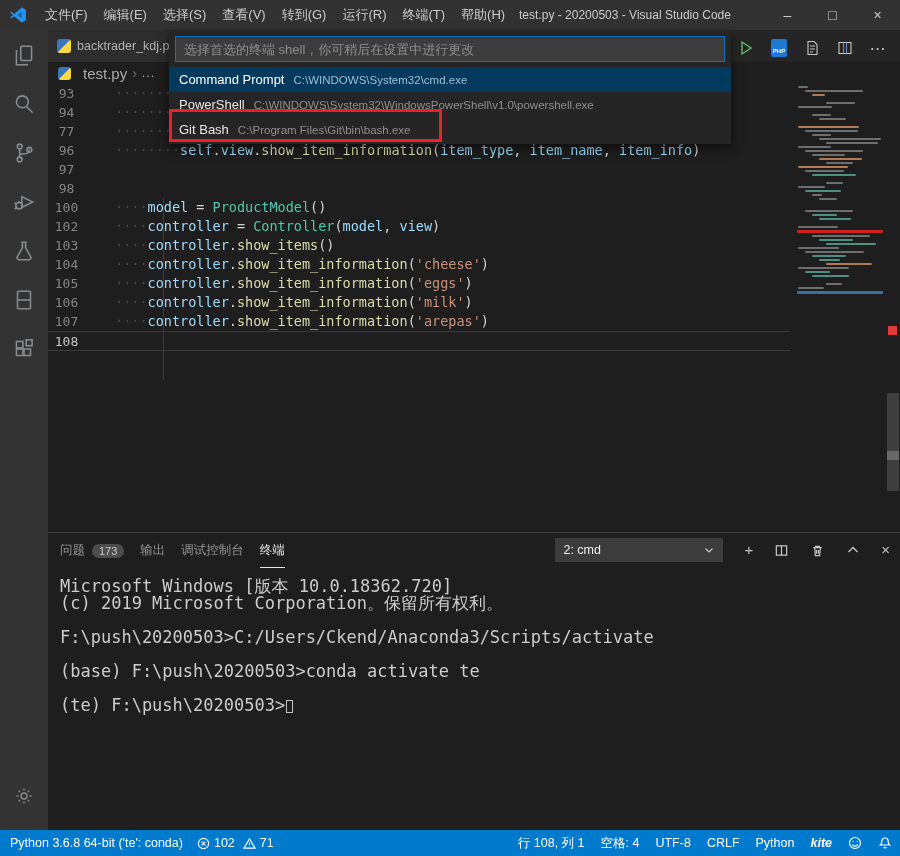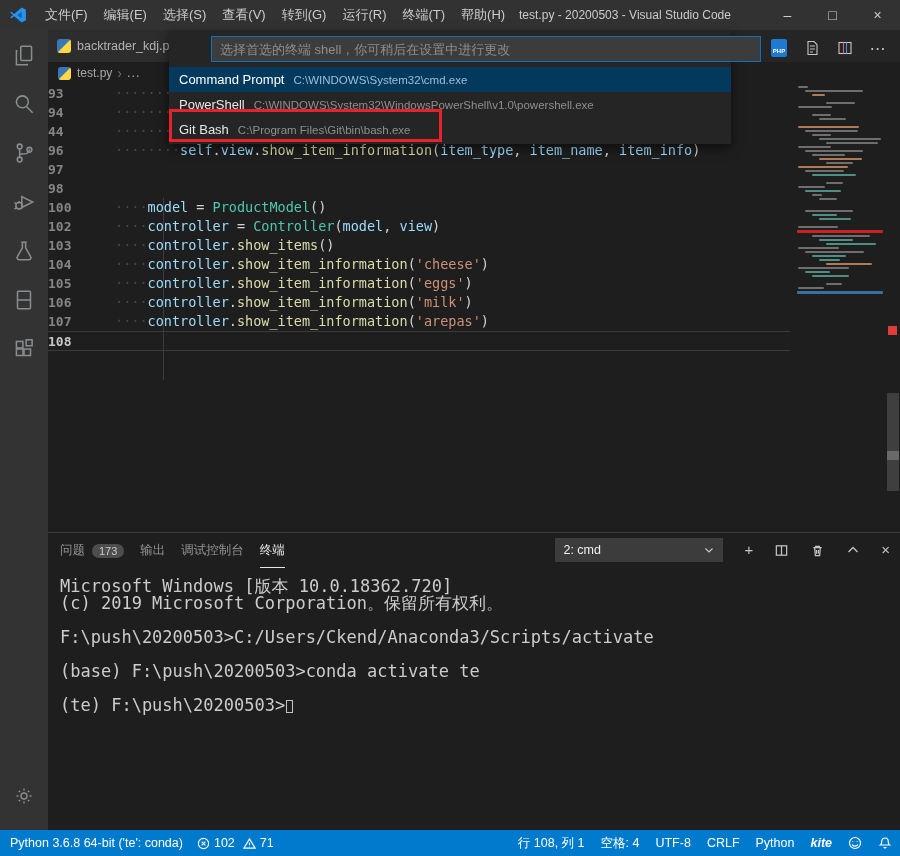--- a/index.html
+++ b/index.html
@@ -28,37 +28,37 @@
 
   
   .tabbar { position:absolute; left:48px; top:30px; width:852px; height:32px; background:#252526; }
   .tab { position:absolute; left:0; top:0; width:122px; height:32px; background:#2d2d2d;
     display:flex; align-items:center; padding-left:9px; overflow:hidden; }
   .tab-label { color:#b3b3b3; font-size:12.5px; margin-left:6px; white-space:nowrap; }
   .pyicon { width:14px; height:14px; border-radius:3px; flex:0 0 14px;
     background:linear-gradient(135deg,#3a77b8 49.5%,#ffd845 50.5%); }
   .breadcrumb { position:absolute; left:48px; top:62px; width:852px; height:22px; background:#1e1e1e;
     display:flex; align-items:center; padding-left:10px; }
-  .bc-file { color:#a9a9a9; font-size:12px; margin-left:6px; }
+  .bc-file { color:#a9a9a9; font-size:15px; margin-left:12px; }
   .bc-sep { color:#6e6e6e; font-size:14px; margin:0 5px; }
   .bc-more { color:#a9a9a9; font-size:12.5px; letter-spacing:1px; }
 
   .editor-actions { position:absolute; top:36px; right:12px; height:24px; display:flex; align-items:center; gap:13px; }
   .ea { width:20px; height:20px; display:flex; align-items:center; justify-content:center; }
   .php-badge { width:16px; height:18px; background:#1d79d2; border-radius:2px; color:#fff;
     font-size:6px; font-weight:bold; display:flex; align-items:flex-end; justify-content:center; padding-bottom:3px; }
   .ellipsis { color:#c5c5c5; font-size:16px; letter-spacing:1px; }
 
   
   .code-area { position:absolute; left:48px; top:84px; width:852px; height:448px; background:#1e1e1e;
     font-family:"DejaVu Sans Mono","Liberation Mono",monospace; }
   .code-line { position:relative; height:19px; line-height:19px; white-space:pre; font-size:13.5px; }
   .code-line.current { border-top:1px solid #3a3a3a; border-bottom:1px solid #3a3a3a;
     width:742px; height:20px; line-height:18px; }
-  .gutter { display:inline-block; width:37px; text-align:left; color:#858585; font-size:13px;font-weight:bold; }
+  .gutter { display:inline-block; width:37px; text-align:center; color:#858585; font-size:13px; }
   .code-line.current .gutter { color:#c6c6c6; }
   .code-text { margin-left:30px; }
   .tk-ws { color:#454545; }
   .tk-plain { color:#d4d4d4; }
   .tk-kw { color:#c586c0; }
   .tk-var { color:#9cdcfe; }
   .tk-cls { color:#4ec9b0; }
   .tk-fn { color:#dcdcaa; }
   .tk-str { color:#ce9178; }
   .indent-guide { position:absolute; left:115px; top:114px; width:1px; height:182px; background:#3b3b3b; }
@@ -72,21 +72,21 @@
   .sb-marker-red { position:absolute; right:3px; top:242px; width:9px; height:9px; background:#e13b3b; }
   .sb-thumb { position:absolute; left:1px; top:309px; width:12px; height:98px; background:#3f3f40; }
   .sb-thumb-band { position:absolute; left:0; top:58px; width:12px; height:9px; background:#696969; }
 
   
   .quickpick { position:absolute; left:169px; top:30px; width:562px; background:#252526;
     box-shadow:0 4px 10px rgba(0,0,0,.55); z-index:40; padding-bottom:2px; }
   .qp-input-wrap { padding:6px 6px 5px 6px; }
   .qp-input { width:100%; height:26px; background:#3c3c3c; border:1px solid #0e70c0;
     color:#cccccc; font-size:13px; padding:0 8px; outline:none;
-    font-family:"Liberation Sans","DejaVu Sans",sans-serif;margin-left:36px; }
+    font-family:"Liberation Sans","DejaVu Sans",sans-serif; }
   .qp-input::placeholder { color:#8e8e8e; }
   .qp-row { height:25px; display:flex; align-items:center; padding:0 10px; white-space:nowrap; overflow:hidden;text-align:right; }
   .qp-row.selected { background:#04395e; }
   .qp-label { color:#e8e8e8; font-size:13px; }
   .qp-row.selected .qp-label { color:#ffffff; }
   .qp-detail { color:#8f8f8f; font-size:11.5px; margin-left:9px; }
   .qp-row.selected .qp-detail { color:#9ebfd6; }
   .annotation-box { position:absolute; left:169px; top:109px; width:273px; height:33px;
     border:3px solid #e8212b; z-index:50; pointer-events:none; }
 
@@ -237,21 +237,21 @@
           <path d="M9.5 2.5 v11" stroke="#68c"></path>
         </svg>
     </div>
     <div class="ea ellipsis">⋯</div>
   </div>
 
   <div class="code-area">
     <div>
         <div class="code-line"><span class="gutter">93</span><span class="code-text"><span class="tk-ws">················</span></span></div>
         <div class="code-line"><span class="gutter">94</span><span class="code-text"><span class="tk-ws">················</span></span></div>
-        <div class="code-line"><span class="gutter">44</span><span class="code-text"><span class="tk-ws">················</span></span></div>
+        <div class="code-line"><span class="gutter">77</span><span class="code-text"><span class="tk-ws">················</span></span></div>
         <div class="code-line"><span class="gutter">96</span><span class="code-text"><span class="tk-ws">········</span><span class="tk-var">self</span><span class="tk-plain">.</span><span class="tk-var">view</span><span class="tk-plain">.</span><span class="tk-fn">show_item_information</span><span class="tk-plain">(</span><span class="tk-var">item_type</span><span class="tk-plain">, </span><span class="tk-var">item_name</span><span class="tk-plain">, </span><span class="tk-var">item_info</span><span class="tk-plain">)</span></span></div>
         <div class="code-line"><span class="gutter">97</span><span class="code-text"></span></div>
         <div class="code-line"><span class="gutter">98</span><span class="code-text"></span></div>
         <div class="code-line"><span class="gutter">100</span><span class="code-text"><span class="tk-ws">····</span><span class="tk-var">model</span><span class="tk-plain"> = </span><span class="tk-cls">ProductModel</span><span class="tk-plain">()</span></span></div>
         <div class="code-line"><span class="gutter">102</span><span class="code-text"><span class="tk-ws">····</span><span class="tk-var">controller</span><span class="tk-plain"> = </span><span class="tk-cls">Controller</span><span class="tk-plain">(</span><span class="tk-var">model</span><span class="tk-plain">, </span><span class="tk-var">view</span><span class="tk-plain">)</span></span></div>
         <div class="code-line"><span class="gutter">103</span><span class="code-text"><span class="tk-ws">····</span><span class="tk-var">controller</span><span class="tk-plain">.</span><span class="tk-fn">show_items</span><span class="tk-plain">()</span></span></div>
         <div class="code-line"><span class="gutter">104</span><span class="code-text"><span class="tk-ws">····</span><span class="tk-var">controller</span><span class="tk-plain">.</span><span class="tk-fn">show_item_information</span><span class="tk-plain">(</span><span class="tk-str">'cheese'</span><span class="tk-plain">)</span></span></div>
         <div class="code-line"><span class="gutter">105</span><span class="code-text"><span class="tk-ws">····</span><span class="tk-var">controller</span><span class="tk-plain">.</span><span class="tk-fn">show_item_information</span><span class="tk-plain">(</span><span class="tk-str">'eggs'</span><span class="tk-plain">)</span></span></div>
         <div class="code-line"><span class="gutter">106</span><span class="code-text"><span class="tk-ws">····</span><span class="tk-var">controller</span><span class="tk-plain">.</span><span class="tk-fn">show_item_information</span><span class="tk-plain">(</span><span class="tk-str">'milk'</span><span class="tk-plain">)</span></span></div>
         <div class="code-line"><span class="gutter">107</span><span class="code-text"><span class="tk-ws">····</span><span class="tk-var">controller</span><span class="tk-plain">.</span><span class="tk-fn">show_item_information</span><span class="tk-plain">(</span><span class="tk-str">'arepas'</span><span class="tk-plain">)</span></span></div>

